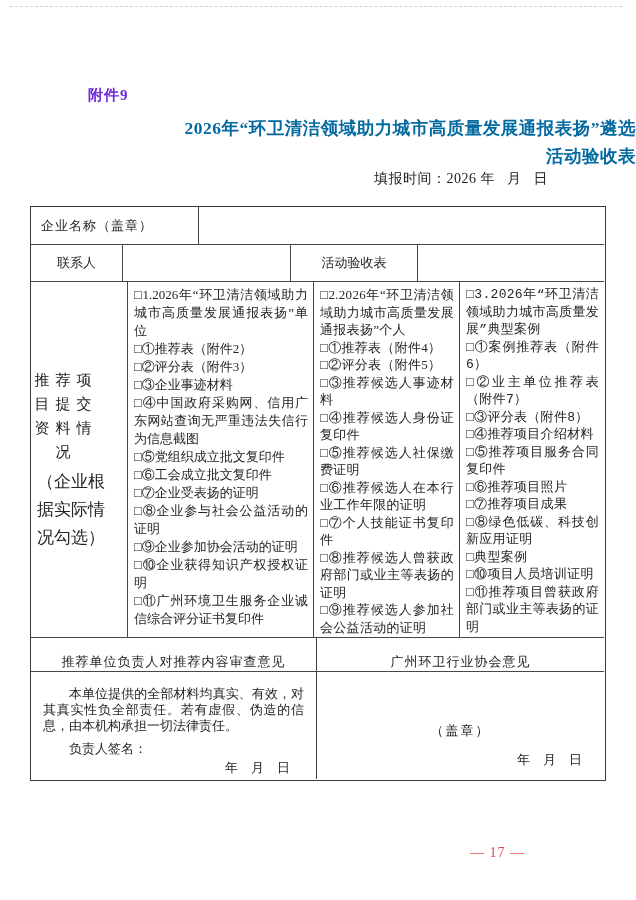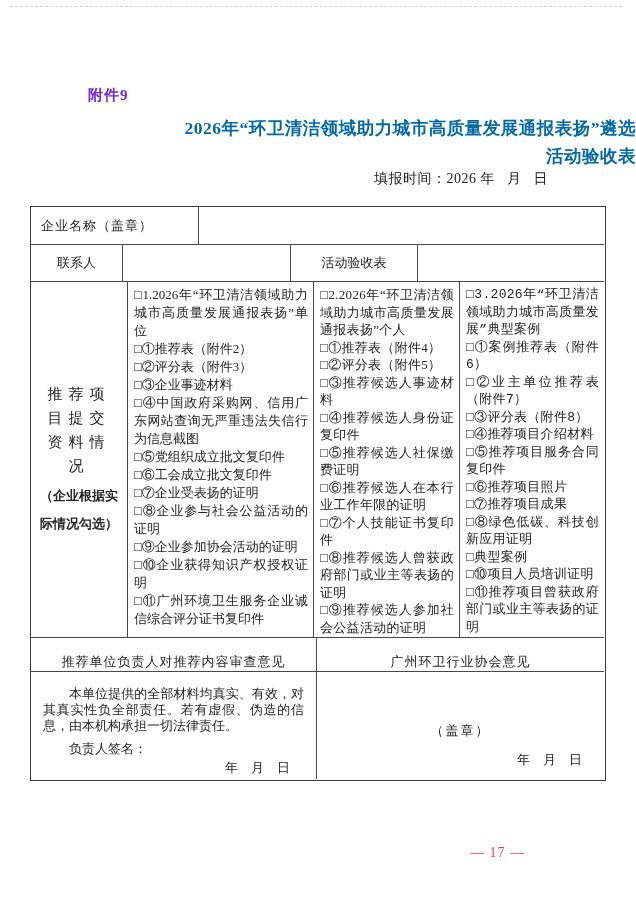--- a/index.html
+++ b/index.html
@@ -35,25 +35,25 @@
   }
   .br{border-right-width:1px;}
   .bb{border-bottom-width:1px;}
   .v-center{display:flex;align-items:center;}
   .h-center{justify-content:center;text-align:center;}
   .label-pad{padding-left:10px;letter-spacing:1px;}
   .check-col{padding:4px 5px 0 6px;line-height:18px;text-align:justify;overflow:hidden;}
   .check-col.tight{line-height:17.5px;letter-spacing:0.3px;}
   .check-item{margin:0;}
   .vertical-head{
-    display:flex;flex-direction:column;align-items:center;justify-content:center;
+    display:flex;flex-direction:column;align-items:flex-start;justify-content:center;
     text-align:center;
   }
   .vh-main{width:70px;font-size:15px;letter-spacing:6px;line-height:24px;color:#1e1e1e;}
-  .vh-sub{width:80px;font-size:13px;line-height:28px;margin-top:4px;font-weight:bold;}
+  .vh-sub{width:80px;font-size:17px;line-height:28px;margin-top:4px;}
   .review-head{letter-spacing:1px;align-items:flex-end;}
   .decl-cell{padding:14px 12px 0 12px;line-height:16px;}
   .decl-text{text-indent:2em;text-align:justify;margin:0;}
   .sign-label{text-indent:2em;margin-top:7px;}
   .decl-date{text-align:right;padding-right:14px;margin-top:3px;white-space:pre;}
   .seal-cell{position:relative;}
   .seal-label{position:absolute;top:50px;left:0;width:100%;text-align:center;letter-spacing:2px;}
   .seal-date{position:absolute;top:79px;right:22px;white-space:pre;}
   .page-number{
     position:absolute;left:470px;top:845px;

